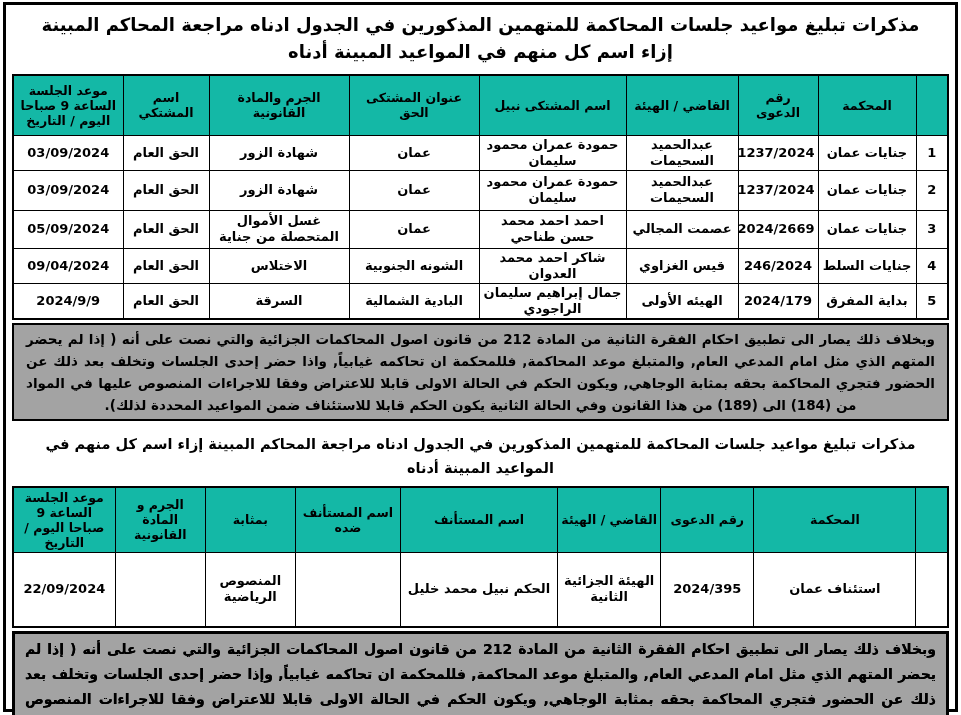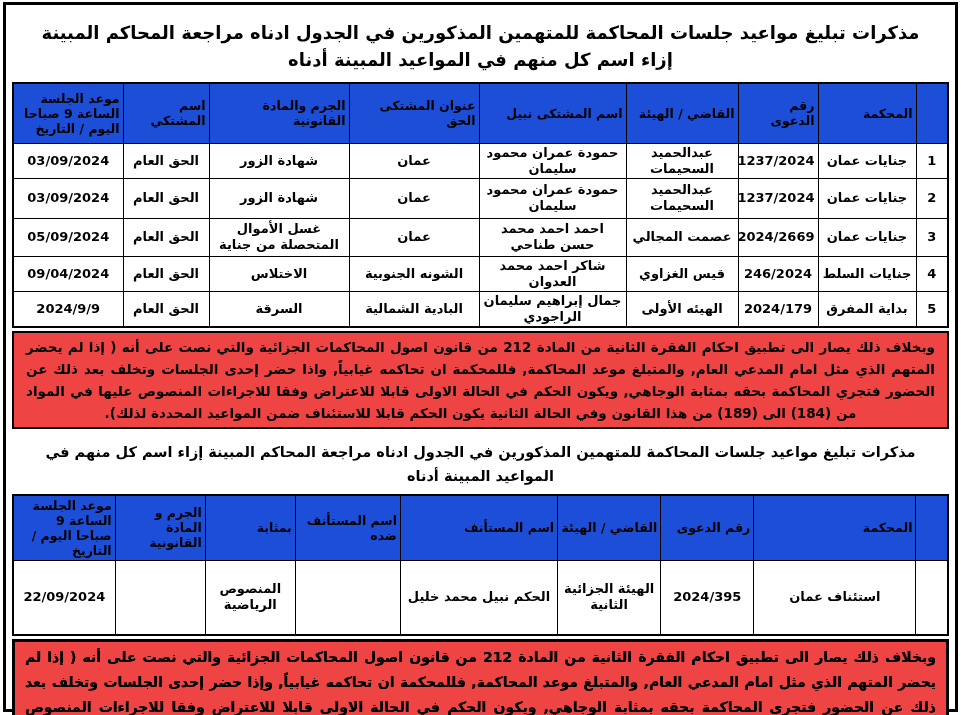--- a/index.html
+++ b/index.html
@@ -3,43 +3,43 @@
 <meta charset="utf-8">
 <style>
   html,body{margin:0;padding:0;background:#ffffff;}
   body{
     width:961px;height:715px;position:relative;
     font-family:"DejaVu Sans", sans-serif;color:#000;
   }
   .page{
     position:absolute;top:2px;left:3px;right:3px;bottom:3px;
     border:3px solid #000;
-    padding:8px 6px;box-sizing:border-box;
+    padding:0 6px;box-sizing:border-box;
     direction:rtl;background:#fff;
   }
-  .box{border:2px solid #000;box-sizing:border-box;background:#ef4444;}
+  .box{border:2px solid #000;box-sizing:border-box;background:#a3a3a3;}
   .title-box{
     border-width:3px;
     min-height:62px;display:flex;align-items:center;justify-content:center;
     text-align:center;font-weight:bold;font-size:18px;line-height:27px;
     padding:2px 14px;margin-bottom:3px;
   }
   .title-box.second{
     border-width:2px;font-size:14.5px;line-height:24px;min-height:56px;
     margin-bottom:0;
   }
   table.t{
     border-collapse:collapse;table-layout:fixed;width:100%;
     border:2px solid #000;margin-bottom:3px;
   }
   table.t th, table.t td{
     border:1px solid #000;text-align:center;vertical-align:middle;
     font-weight:bold;padding:1px 3px;overflow:hidden;
   }
-  table.t th{background:#1d4ed8;font-size:12.5px;line-height:15px;text-align:right;}
+  table.t th{background:#14b8a6;font-size:12.5px;line-height:15px;}
   table.t td{font-size:13px;line-height:16px;background:#fff;}
   th.numh{background:#acacac;}
   .hh1{height:60px;}
   .r1{height:35px}.r2{height:40px}.r3{height:38px}.r4{height:25px}.r5{height:32px}
   .hh2{height:66px;}
   .r6{height:74px}
   .para{
     font-weight:bold;font-size:13.5px;line-height:22px;
     text-align:justify;text-align-last:center;
     padding:3px 12px;margin-bottom:5px;

